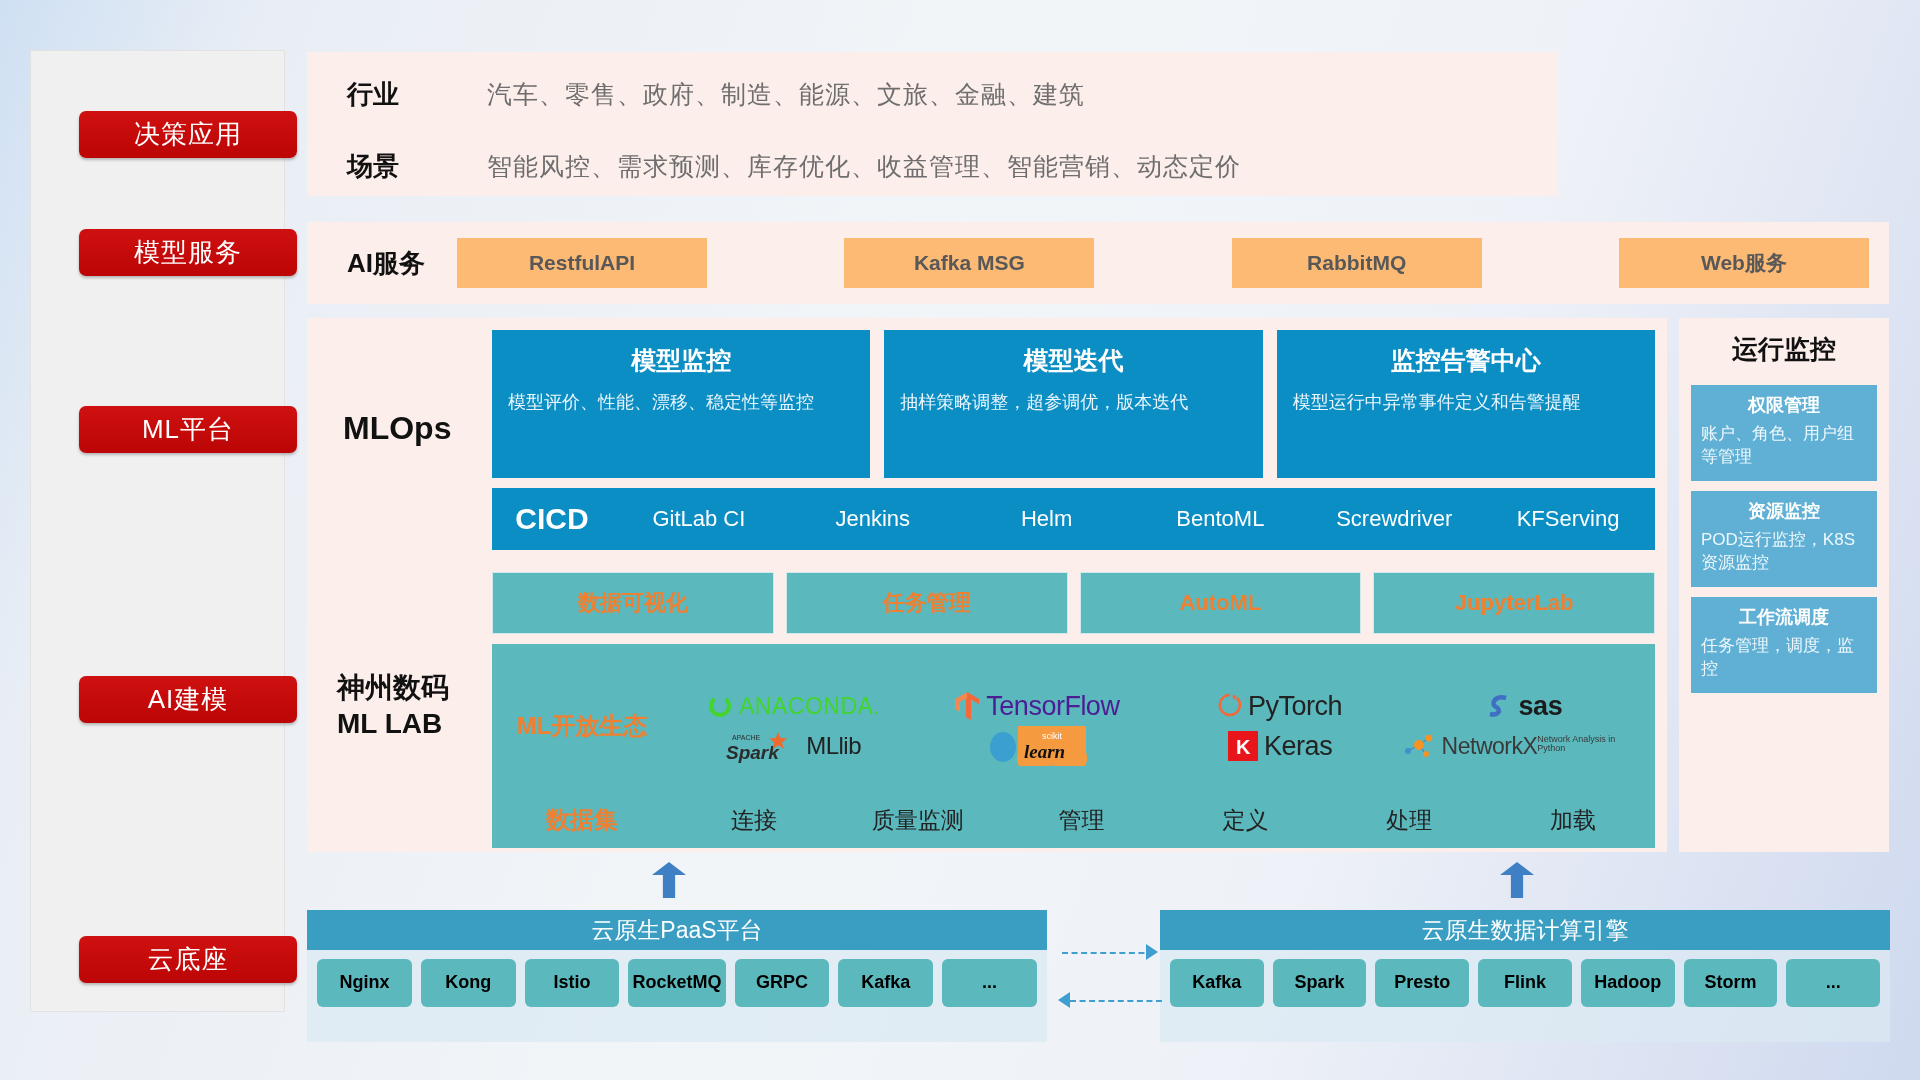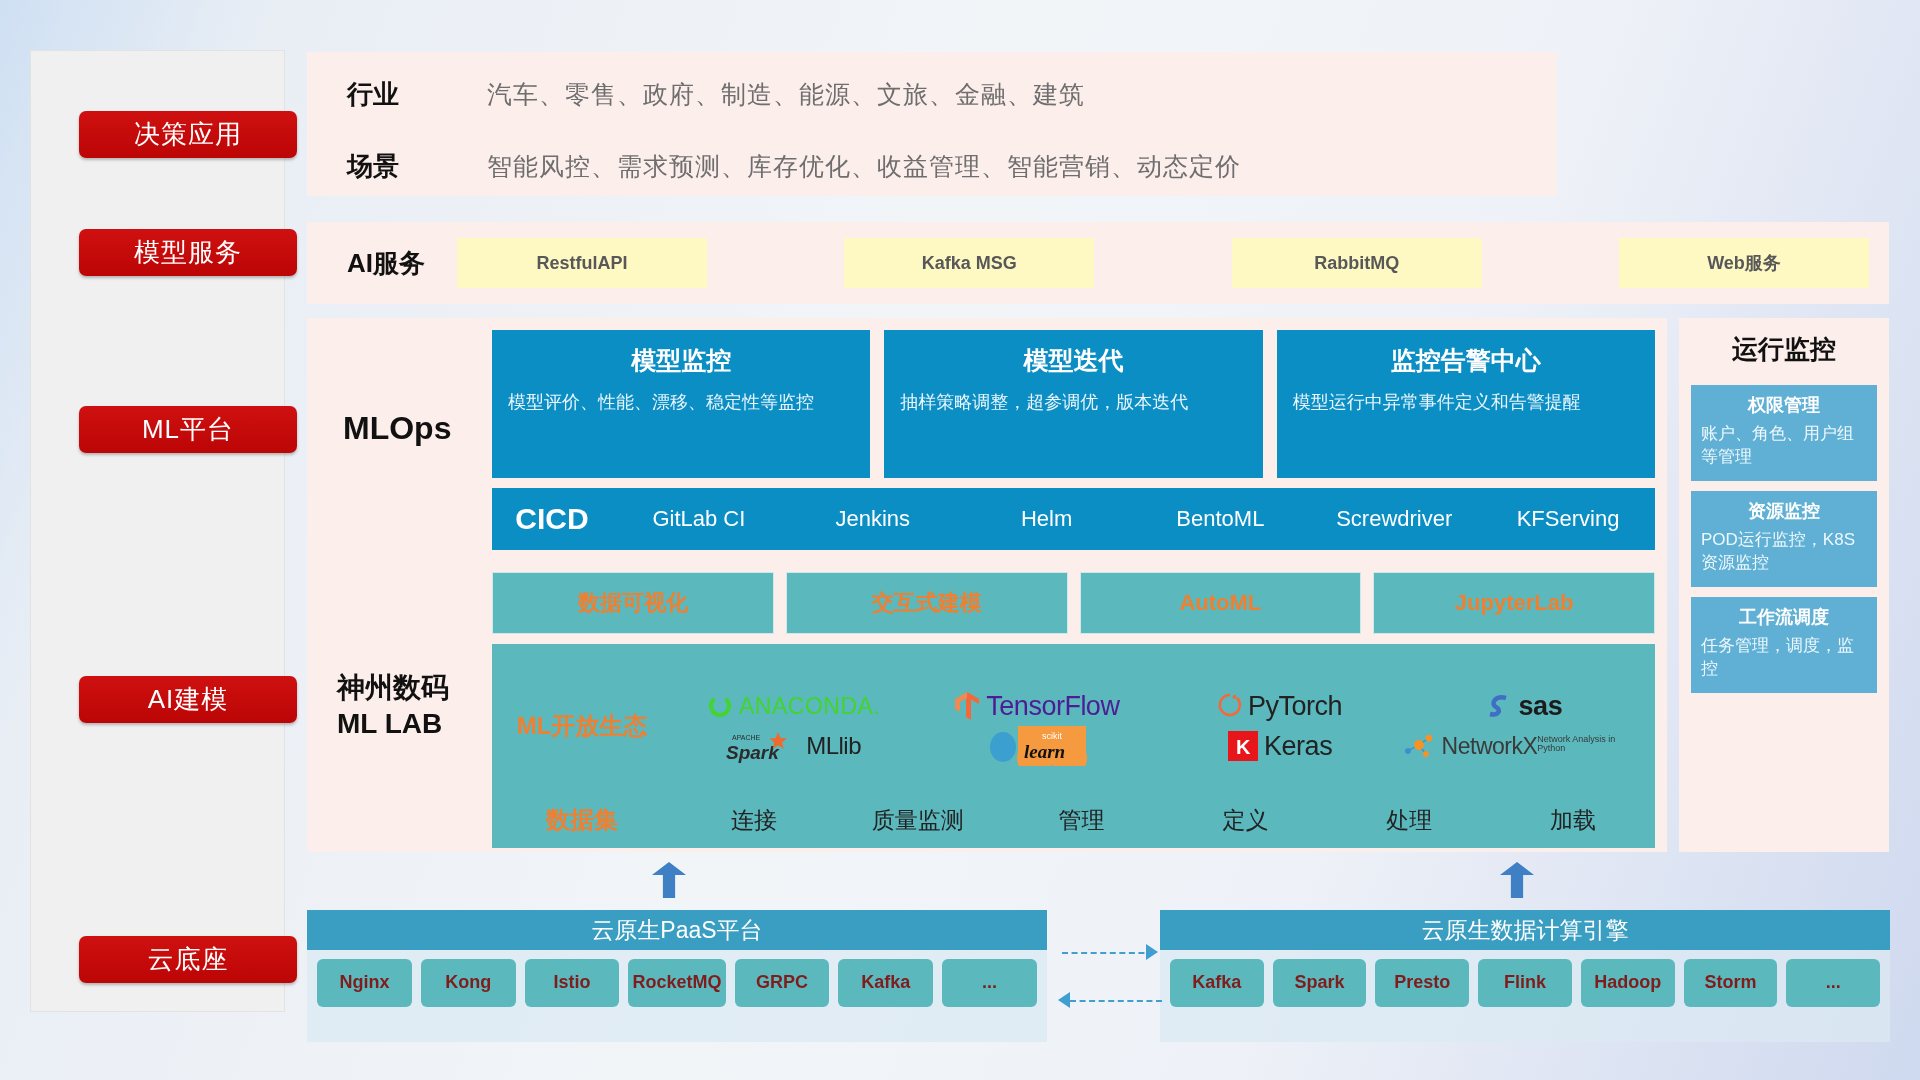--- a/index.html
+++ b/index.html
@@ -30,21 +30,21 @@
   
   .row-top{left:307px;top:52px;width:1250px;height:144px;}
   .kv{display:flex;align-items:center;height:72px;}
   .kv .k{width:140px;padding-left:40px;font-size:26px;font-weight:bold;color:#111;}
   .kv .v{font-size:25px;color:#6e6e6e;letter-spacing:1px;}
 
   
   .row-svc{left:307px;top:222px;width:1582px;height:82px;display:flex;align-items:center;}
   .row-svc .lbl{width:140px;padding-left:40px;font-size:26px;font-weight:bold;color:#111;box-sizing:border-box;}
   .svc-wrap{flex:1;display:flex;gap:0;justify-content:space-between;padding:0 20px 0 10px;}
-  .svc{width:250px;height:50px;background:#fef9c3;color:#585858;font-size:18px;font-weight:bold;
+  .svc{width:250px;height:50px;background:#fdba74;color:#585858;font-size:21px;font-weight:bold;
        display:flex;align-items:center;justify-content:center;}
 
   
   .row-mlops{left:307px;top:318px;width:1360px;height:242px;}
   .row-mlops .lbl{position:absolute;left:36px;top:92px;font-size:32px;font-weight:bold;color:#111;}
   .mlops-cards{position:absolute;left:185px;top:12px;right:12px;display:flex;gap:14px;}
   .mcard{flex:1;background:#0b8ec4;color:#fff;padding:14px 16px 10px;box-sizing:border-box;height:148px;}
   .mcard h4{margin:0 0 12px;font-size:25px;text-align:center;font-weight:bold;}
   .mcard p{margin:0;font-size:18px;line-height:1.45;color:#e9f6fd;}
   .cicd{position:absolute;left:185px;top:170px;right:12px;height:62px;background:#0b8ec4;
@@ -79,21 +79,21 @@
   .mon-card h5{margin:0 0 6px;font-size:18px;text-align:center;font-weight:bold;}
   .mon-card p{margin:0;font-size:17px;line-height:1.35;color:#eef8fd;}
 
   
   .cloud{position:absolute;top:910px;height:132px;background:rgba(219,233,243,.75);}
   .cloud-l{left:307px;width:740px;}
   .cloud-r{left:1160px;width:730px;}
   .cloud .c-head{height:40px;background:#3a9ec2;color:#fff;font-size:23px;
                  display:flex;align-items:center;justify-content:center;}
   .chips{display:flex;gap:9px;padding:9px 10px;}
-  .chip{flex:1;background:#5bb8bd;border-radius:6px;color:#7f1d1d;font-size:18px;font-weight:bold;
+  .chip{flex:1;background:#5bb8bd;border-radius:6px;color:#000000;font-size:18px;font-weight:bold;
         height:48px;display:flex;align-items:center;justify-content:center;text-align:center;
         line-height:1.1;padding:0 4px;box-sizing:border-box;}
   .arrow-up{position:absolute;width:34px;height:36px;background:#3f7fc4;
             clip-path:polygon(32% 100%,32% 36%,0 36%,50% 0,100% 36%,68% 36%,68% 100%);}
   .dashline{position:absolute;border-top:2px dashed #3f9fd0;}
   .dash-tri{position:absolute;width:0;height:0;border-top:8px solid transparent;
             border-bottom:8px solid transparent;}
 </style>
 </head>
 <body>
@@ -167,21 +167,21 @@
   </div>
 
   <div class="panel row-model">
     <div class="lbl">
       <div>神州数码</div>
       <div>ML LAB</div>
     </div>
 
     <div class="tools">
       <div class="tool">数据可视化</div>
-      <div class="tool">交互式建模</div>
+      <div class="tool">任务管理</div>
       <div class="tool">AutoML</div>
       <div class="tool">JupyterLab</div>
     </div>
 
     <div class="eco">
       <div class="eco-lbl">ML开放生态</div>
       <div class="eco-grid">
 
         <div class="logo">
           <svg width="26" height="26" viewBox="0 0 26 26">

